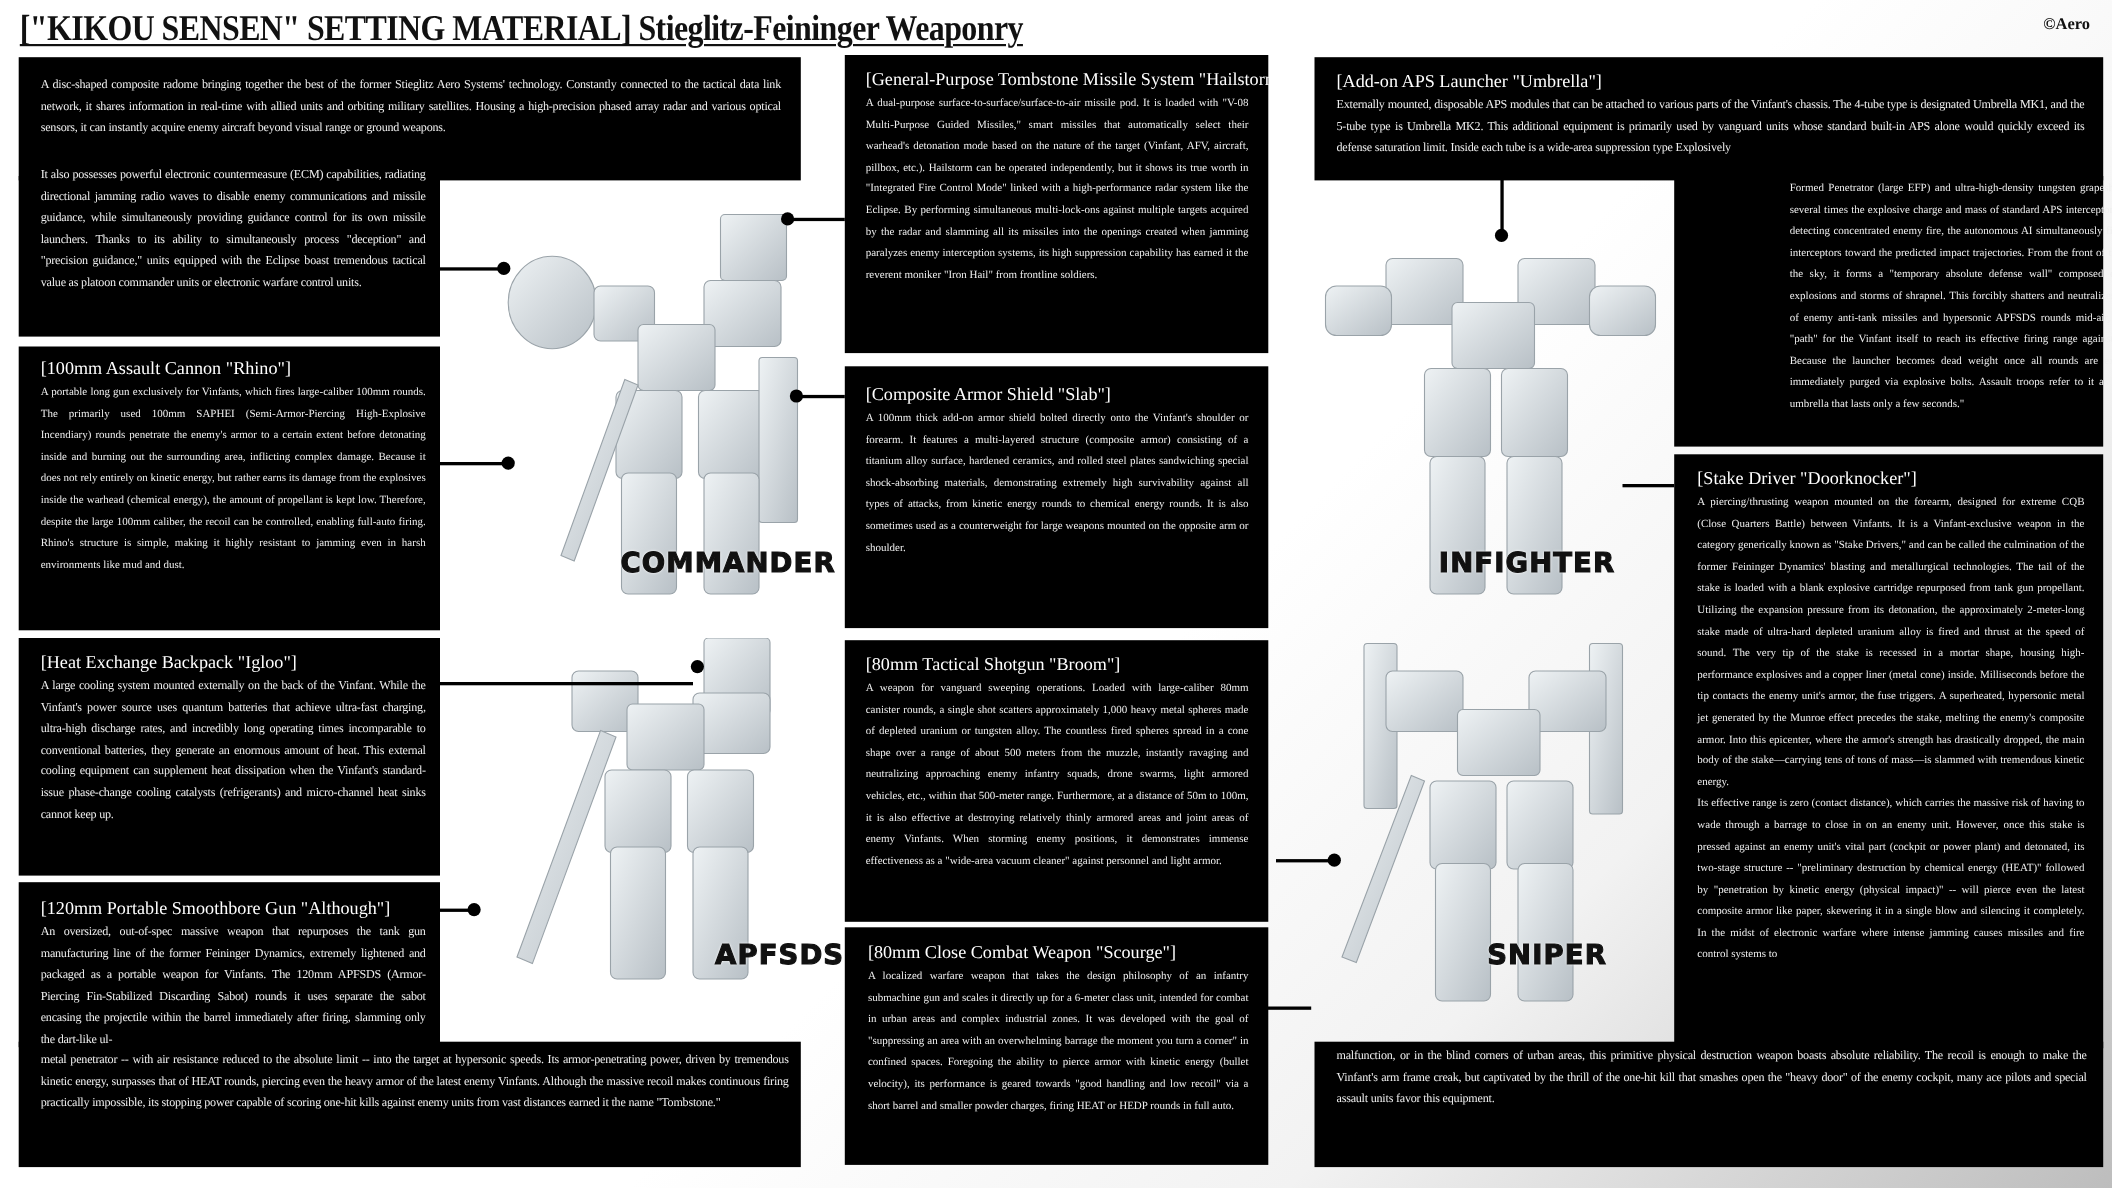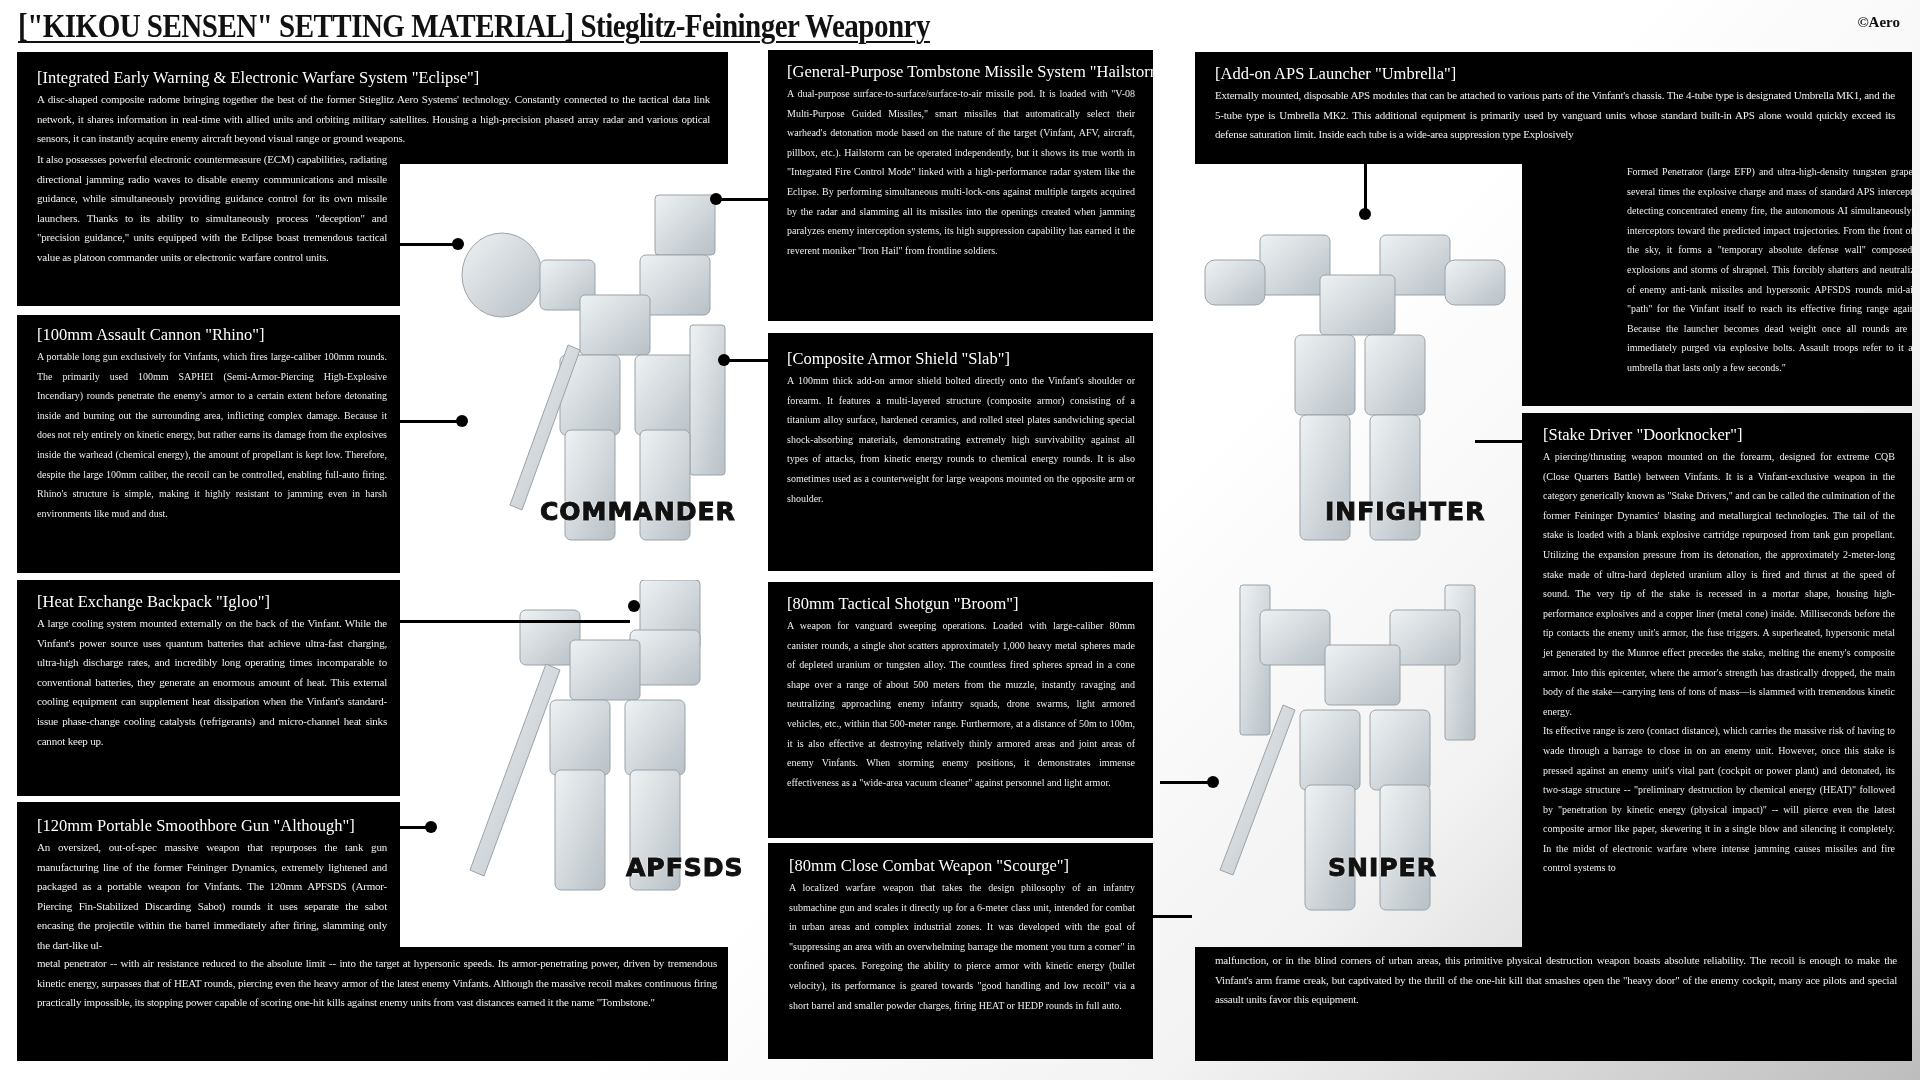--- a/index.html
+++ b/index.html
@@ -34,20 +34,21 @@
     font-size: 10px; line-height: 19.6px; text-align: justify; color: #efefef;
     hyphens: auto;
   }
   .card p.cond { font-size: 11px; letter-spacing: -0.2px; }
   .mech-label {
     position: absolute;
     font-family: "DejaVu Sans", sans-serif; font-weight: bold;
     font-size: 25px; letter-spacing: 1px; color: #111;
     -webkit-text-stroke: 1px #111;
     text-shadow: 0 0 2px #fff, 0 0 3px #fff;
+    margin-left: 24px;
   }
   .leader { position: absolute; background: #000; }
   .dot { position: absolute; width: 12px; height: 12px; border-radius: 50%; background: #000; }
   svg.mech { position: absolute; }
 </style>
 </head>
 <body>
 
 <div class="title">["KIKOU SENSEN" SETTING MATERIAL] Stieglitz-Feininger Weaponry</div>
 <div class="credit">©Aero</div>
@@ -109,21 +110,21 @@
     <rect x="85" y="140" width="60" height="80" rx="6"></rect>
     <rect x="155" y="140" width="60" height="80" rx="6"></rect>
     <rect x="90" y="215" width="50" height="125" rx="6"></rect>
     <rect x="165" y="215" width="50" height="125" rx="6"></rect>
     <polygon points="5,300 18,305 80,140 68,135"></polygon>
   </g>
 </svg>
 
 <div class="mech-label" style="left:540px;top:497px">COMMANDER</div>
 <div class="mech-label" style="left:626px;top:853px">APFSDS</div>
-<div class="mech-label" style="left:1325px;top:497px">INFIGHTER</div>
+<div class="mech-label" style="left:1284px;top:497px">INFIGHTER</div>
 <div class="mech-label" style="left:1328px;top:853px">SNIPER</div>
 
 <div class="leader" style="left:400px;top:243px;width:57px;height:3px"></div>
 <div class="dot" style="left:452px;top:238px"></div>
 <div class="leader" style="left:400px;top:420px;width:62px;height:3px"></div>
 <div class="dot" style="left:456px;top:415px"></div>
 <div class="leader" style="left:400px;top:620px;width:230px;height:3px"></div>
 <div class="dot" style="left:628px;top:600px"></div>
 <div class="leader" style="left:400px;top:826px;width:30px;height:3px"></div>
 <div class="dot" style="left:425px;top:821px"></div>
@@ -134,21 +135,20 @@
 <div class="leader" style="left:1364px;top:162px;width:3px;height:50px"></div>
 <div class="dot" style="left:1359px;top:208px"></div>
 <div class="leader" style="left:1160px;top:781px;width:52px;height:3px"></div>
 <div class="dot" style="left:1207px;top:776px"></div>
 <div class="leader" style="left:1152px;top:915px;width:40px;height:3px"></div>
 <div class="leader" style="left:1475px;top:440px;width:47px;height:3px"></div>
 
 <div class="box" style="left:17px;top:52px;width:711px;height:112px"></div>
 <div class="box" style="left:17px;top:160px;width:383px;height:146px"></div>
 <div class="card" style="left:37px;top:68px;width:673px">
-  <h3>[Integrated Early Warning &amp; Electronic Warfare System "Eclipse"]</h3>
   <p class="cond">A disc-shaped composite radome bringing together the best of the former Stieglitz Aero Systems' technology. Constantly connected to the tactical data link network, it shares information in real-time with allied units and orbiting military satellites. Housing a high-precision phased array radar and various optical sensors, it can instantly acquire enemy aircraft beyond visual range or ground weapons.</p>
 </div>
 <div class="card" style="left:37px;top:150px;width:350px">
   <p class="cond">It also possesses powerful electronic countermeasure (ECM) capabilities, radiating directional jamming radio waves to disable enemy communications and missile guidance, while simultaneously providing guidance control for its own missile launchers. Thanks to its ability to simultaneously process "deception" and "precision guidance," units equipped with the Eclipse boast tremendous tactical value as platoon commander units or electronic warfare control units.</p>
 </div>
 
 <div class="box" style="left:17px;top:315px;width:383px;height:258px"></div>
 <div class="card" style="left:37px;top:325px;width:350px">
   <h3>[100mm Assault Cannon "Rhino"]</h3>
   <p>A portable long gun exclusively for Vinfants, which fires large-caliber 100mm rounds. The primarily used 100mm SAPHEI (Semi-Armor-Piercing High-Explosive Incendiary) rounds penetrate the enemy's armor to a certain extent before detonating inside and burning out the surrounding area, inflicting complex damage. Because it does not rely entirely on kinetic energy, but rather earns its damage from the explosives inside the warhead (chemical energy), the amount of propellant is kept low. Therefore, despite the large 100mm caliber, the recoil can be controlled, enabling full-auto firing. Rhino's structure is simple, making it highly resistant to jamming even in harsh environments like mud and dust.</p>

